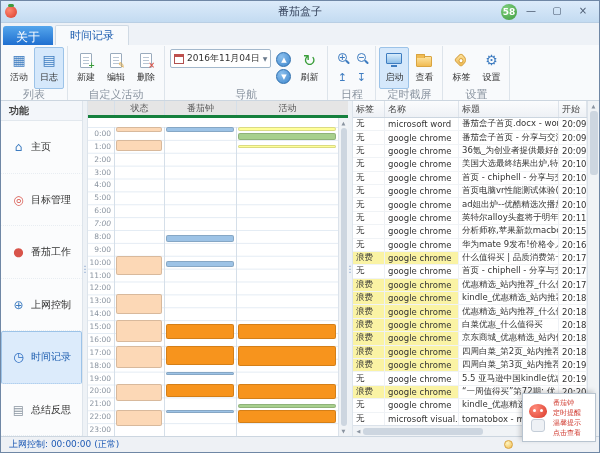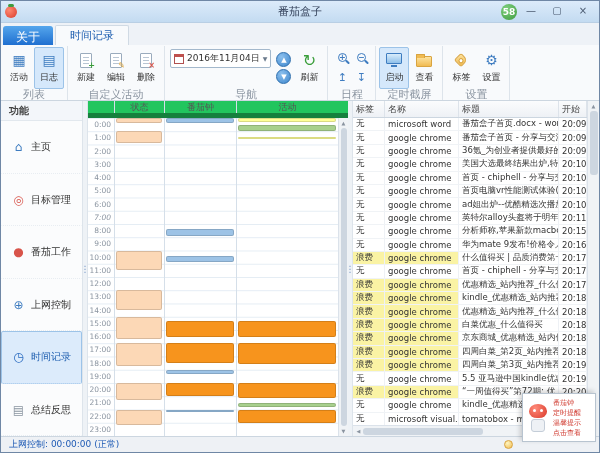--- a/index.html
+++ b/index.html
@@ -57,29 +57,29 @@
   .sb-header { height:20px; line-height:20px; font-size:10px; font-weight:bold; color:#444; padding-left:8px; background:#f3f6fa; border-bottom:1px solid #e2e8ee; flex:none; }
   .sb-items { flex:1; display:flex; flex-direction:column; }
   .sb-item { flex:1; display:flex; align-items:center; gap:5px; padding-left:9px; font-size:10px; color:#333; border:1px solid transparent; border-bottom:1px dotted #e8edf2; }
   .sb-item.active { background:#dcebfb; border-color:#9cc3e8; color:#1f5fb0; border-radius:2px; }
   .sb-ic { width:15px; text-align:center; font-size:12px; flex:none; }
 
   .vsplit { width:5px; flex:none; background:#eef2f6; border-right:1px solid #dde4eb; display:flex; align-items:center; justify-content:center; color:#7a9ac9; font-size:9px; }
 
   
   .tl-panel { flex:1; display:flex; flex-direction:column; background:#fff; overflow:hidden; }
-  .tl-header { height:17px; flex:none; display:flex; background:#22c55e; border-bottom:5px solid #15803d; font-size:9px; color:#555; }
+  .tl-header { height:17px; flex:none; display:flex; background:#e5e5e5; border-bottom:3px solid #15803d; font-size:9px; color:#555; }
   .tl-h-gutter { width:26px; flex:none; }
   .tl-h-col { display:flex; align-items:center; justify-content:center; border-left:1px solid #d5dfe9; }
   .tl-h-sb { width:10px; flex:none; }
   .w-status { width:50px; flex:none; }
   .w-pomo { width:72px; flex:none; }
   .w-act { flex:1; }
   .tl-body { flex:1; display:flex; position:relative; }
-  .hourlines { background-image:linear-gradient(to bottom, #e4ecf4 1px, transparent 1px); background-size:100% 4.1667%; }
+  .hourlines { background-image:linear-gradient(to bottom, #e4ecf4 1px, transparent 1px); background-size:100% 4.1667%;margin-top:9px; }
   .tl-gutter { width:26px; flex:none; position:relative; }
   .hour-label { position:absolute; right:3px; left:0; height:4.1667%; display:flex; align-items:center; justify-content:flex-end; font-size:7.5px; color:#8a94a0; }
   .tl-col { position:relative; border-left:1px solid #d5dfe9; }
   .tl-block { position:absolute; left:1px; right:2px; border-radius:2px; border:1px solid rgba(0,0,0,.14); }
   .tl-scroll { width:10px; flex:none; background:#f0f3f6; border-left:1px solid #dbe2ea; display:flex; flex-direction:column; align-items:center; padding:1px 0; }
   .sc-arrow { font-size:5px; color:#8a94a0; height:8px; line-height:8px; }
   .sc-thumb { flex:1; width:6px; background:#cdd6e0; border-radius:3px; margin:1px 0; }
 
   
   .tbl-panel { width:246px; flex:none; display:flex; background:#fff; overflow:hidden; }

